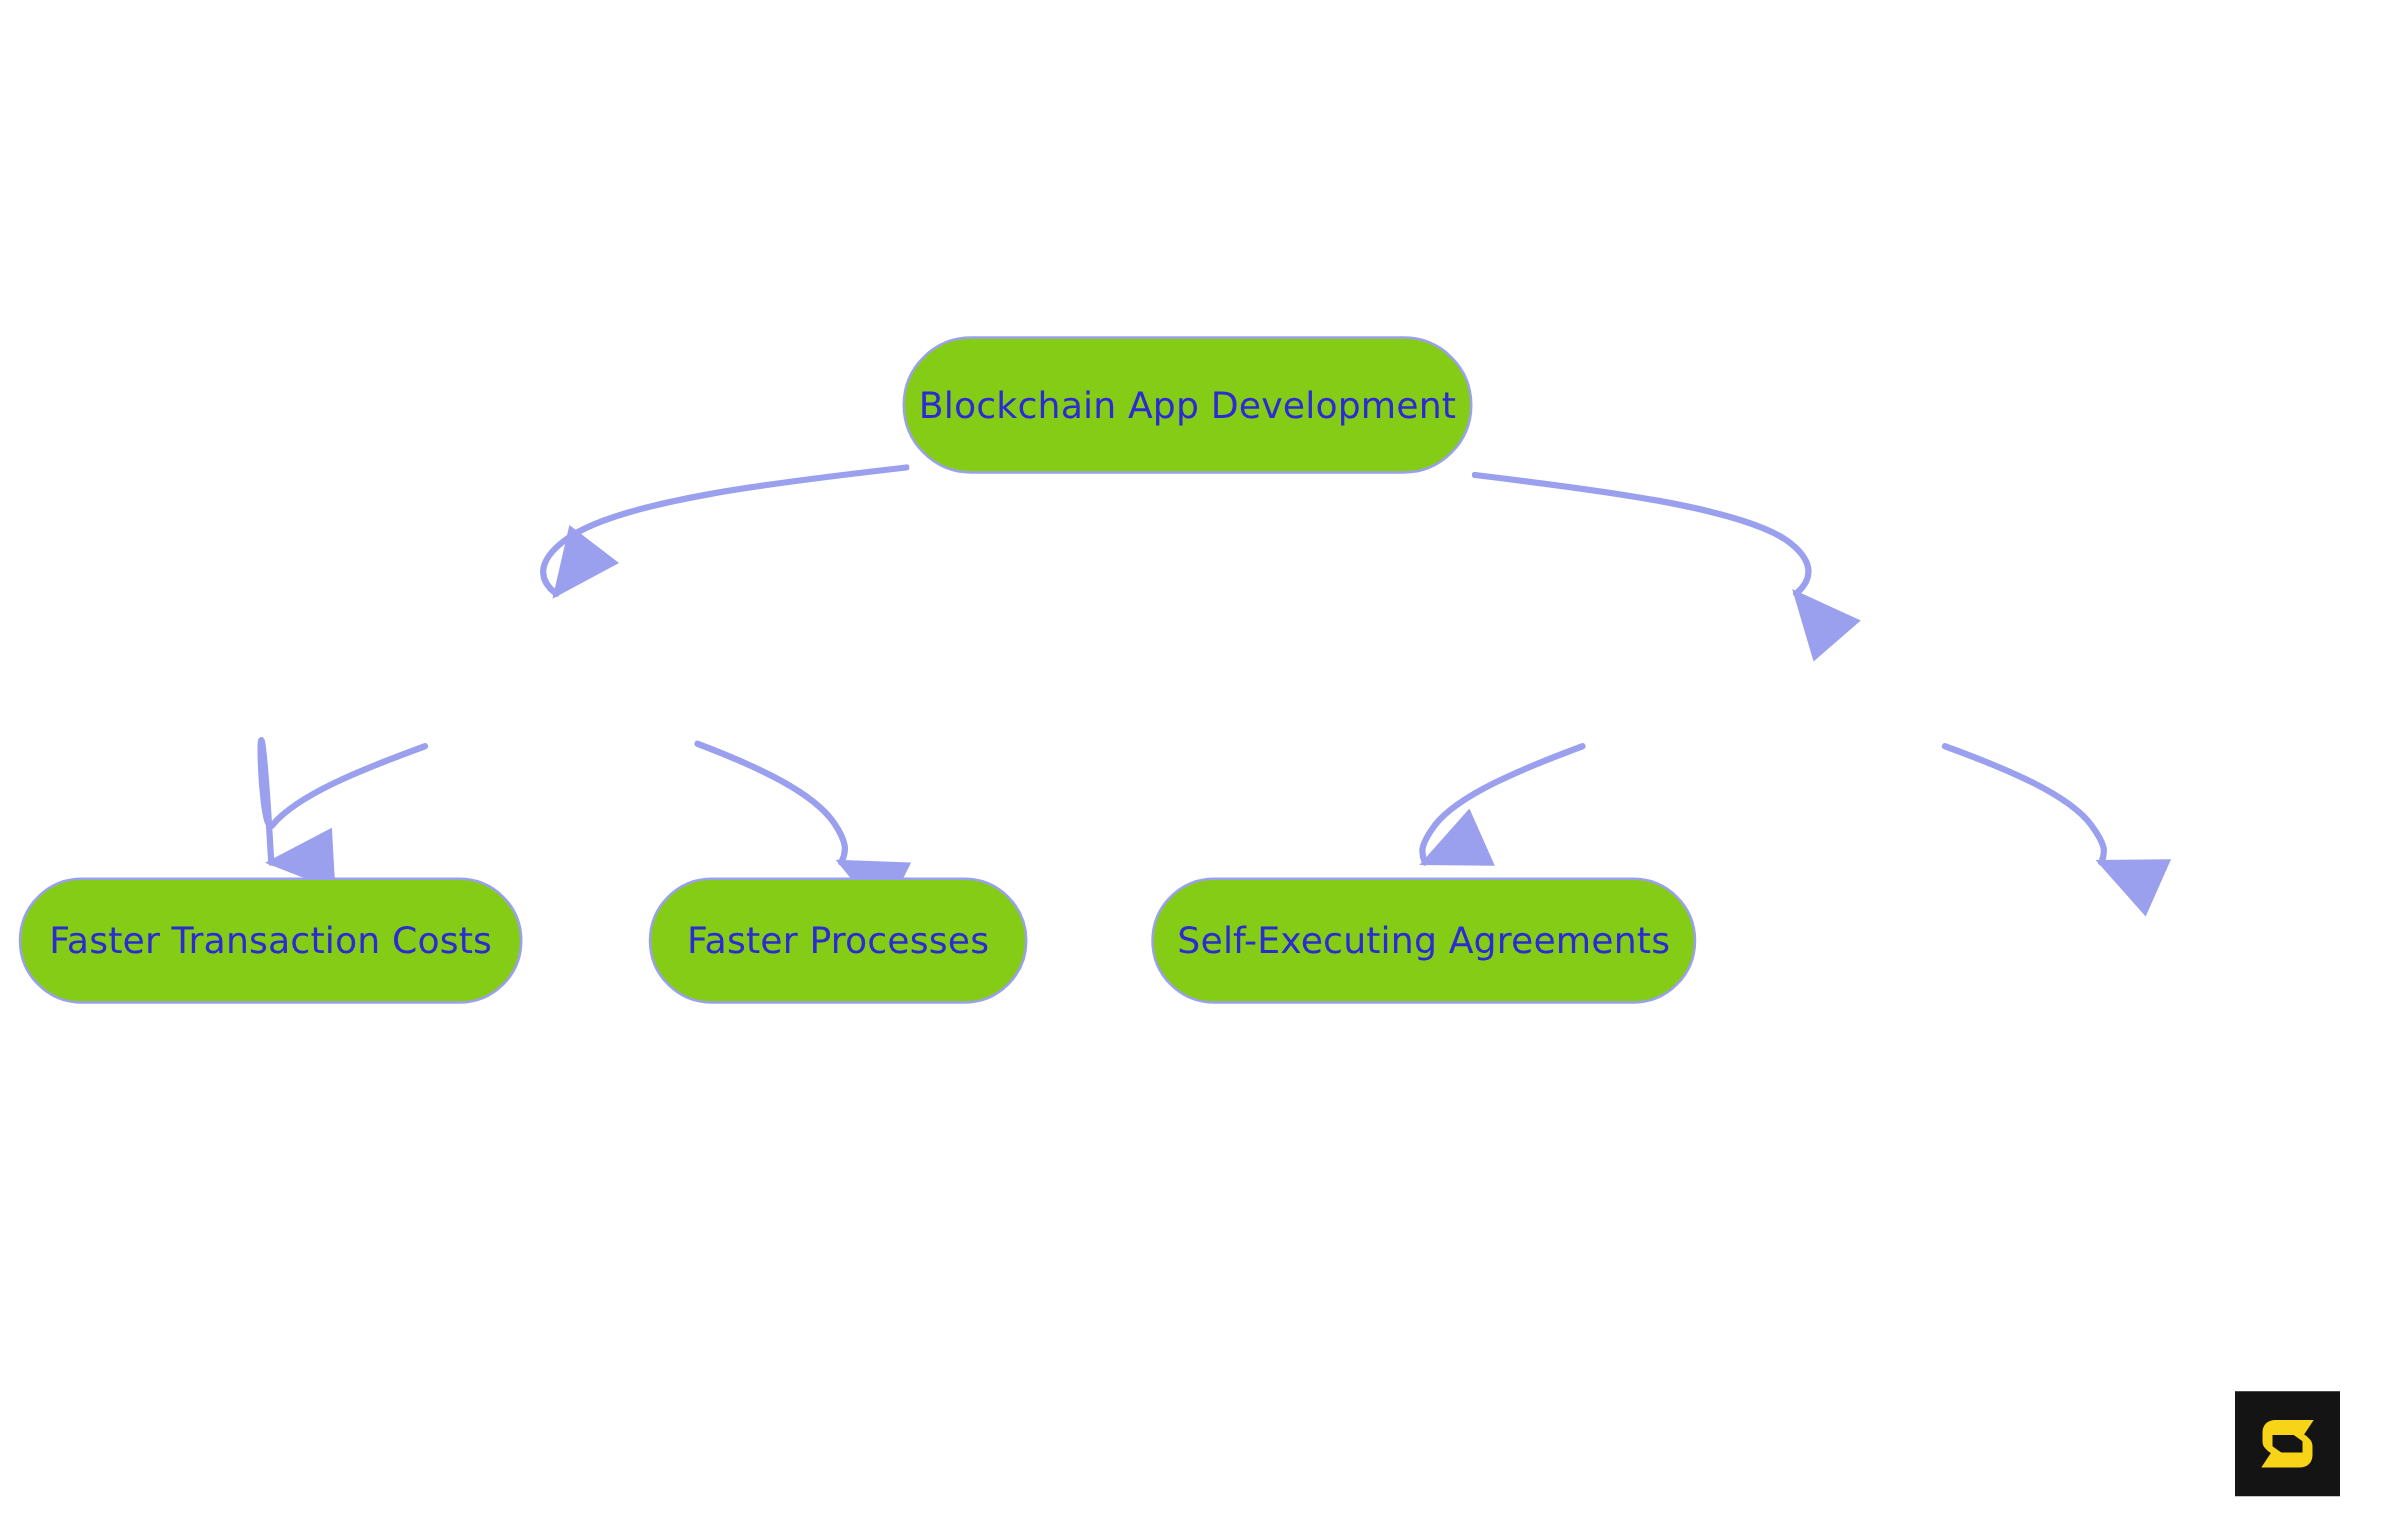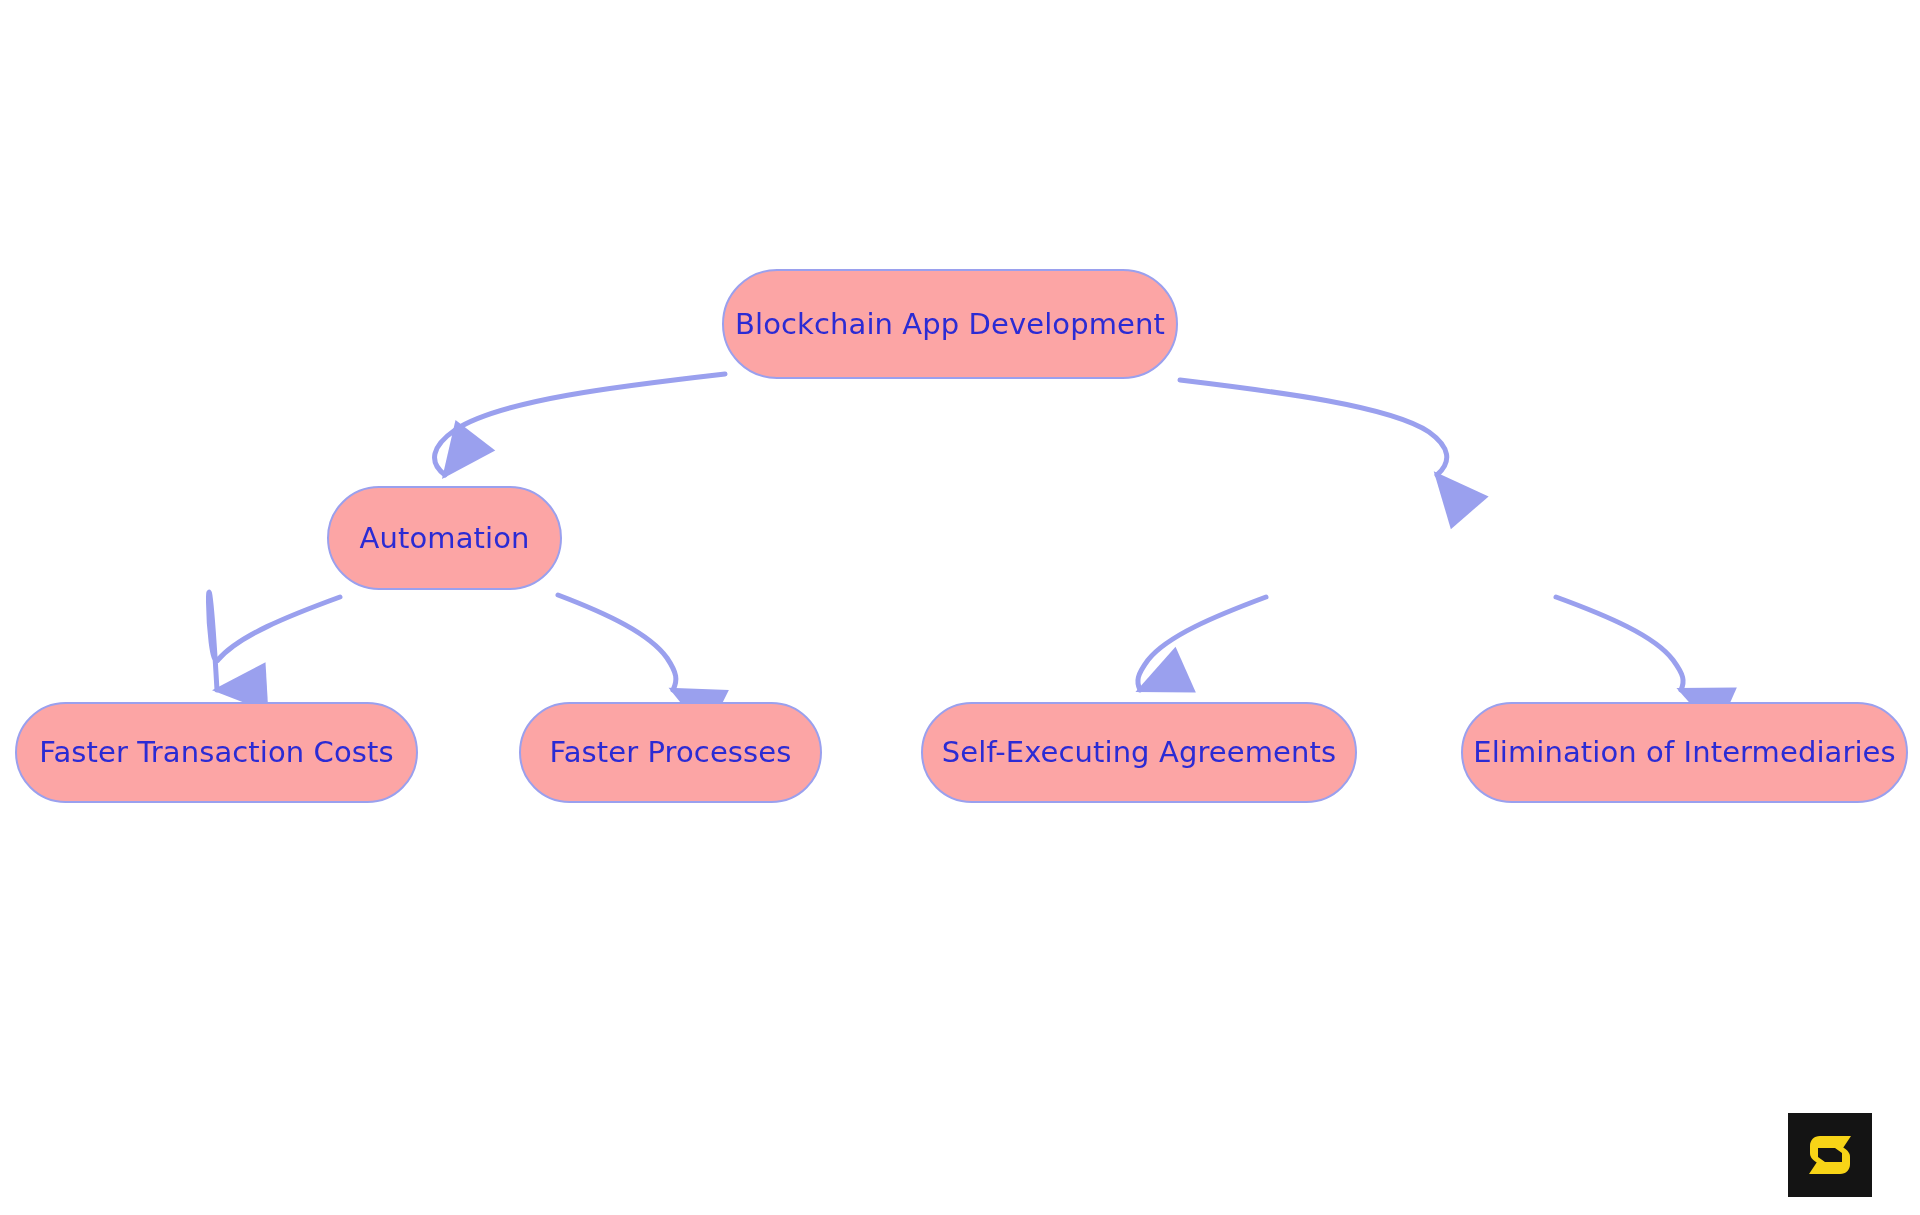--- a/index.html
+++ b/index.html
@@ -26,21 +26,21 @@
     position: absolute;
     left: 0;
     top: 0;
     width: 1920px;
     height: 1215px;
   }
 
   .node {
     position: absolute;
     box-sizing: border-box;
-    background: #fca5a5;
+    background: #84cc16;
     border: 2px solid #9aa0ee;
     border-radius: 999px;
     display: flex;
     align-items: center;
     justify-content: center;
     z-index: 2;
   }
 
   .node-label {
     color: #2b2bd4;
@@ -136,40 +136,34 @@
 
     <path d="M 1266 597 C 1215 616 1167 636 1148 660 C 1137 675 1136 681 1140 690" fill="none" stroke="#9aa0ee" stroke-width="5" stroke-linecap="round" marker-end="url(#arrowhead)"></path>
 
     <path d="M 1556 597 C 1608 616 1655 636 1673 660 C 1684 675 1685 681 1681 690" fill="none" stroke="#9aa0ee" stroke-width="5" stroke-linecap="round" marker-end="url(#arrowhead)"></path>
   </svg>
 
   <div class="node" id="node-root">
     <span class="node-label">Blockchain App Development</span>
   </div>
 
-  <div class="node" id="node-automation">
-    <span class="node-label">Automation</span>
-  </div>
 
 
   <div class="node" id="node-lower-transaction-costs">
     <span class="node-label">Faster Transaction Costs</span>
   </div>
 
   <div class="node" id="node-faster-processes">
     <span class="node-label">Faster Processes</span>
   </div>
 
   <div class="node" id="node-self-executing-agreements">
     <span class="node-label">Self-Executing Agreements</span>
   </div>
 
-  <div class="node" id="node-elimination-of-intermediaries">
-    <span class="node-label">Elimination of Intermediaries</span>
-  </div>
 
   <div id="brand-logo">
     <svg width="56" height="56" viewBox="0 0 56 56">
       <path d="M49 9 L18 9 C12 9 8 13 8 19 L8 26 C8 30 10 32 14 35 L23 41 L23 35 L16 30 L16 21 L41 21 Z" fill="#f7d417"></path>
       <path d="M7 47 L38 47 C44 47 48 43 48 37 L48 30 C48 26 46 24 42 21 L33 15 L33 21 L40 26 L40 35 L15 35 Z" fill="#f7d417"></path>
     </svg>
   </div>
 
 </div>
 

